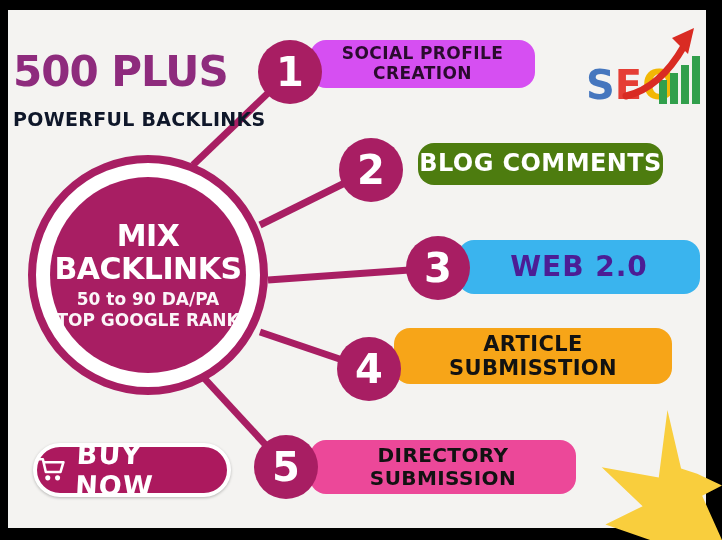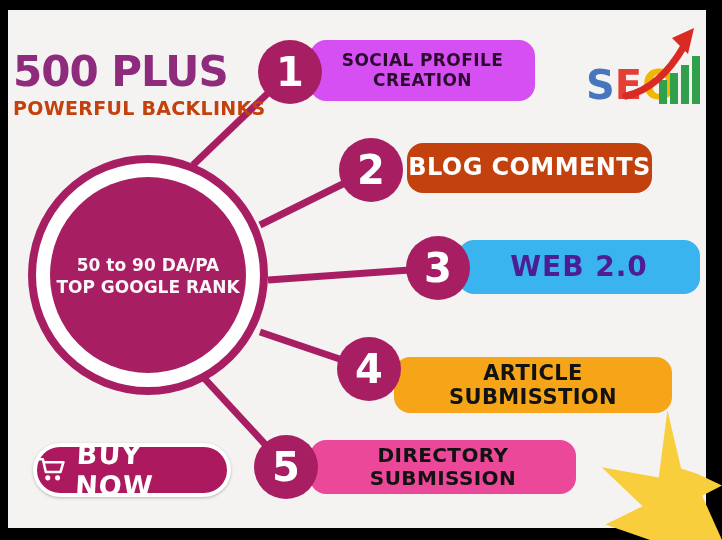--- a/index.html
+++ b/index.html
@@ -14,21 +14,21 @@
     position:absolute; left:8px; top:10px; right:16px; bottom:12px;
     background:#f4f3f1;
     overflow:hidden;
   }
   
   svg.lines { position:absolute; left:0; top:0; width:698px; height:518px; z-index:1; }
 
   
   .header { position:absolute; left:5px; top:40px; z-index:2; }
   .title { font-size:42px; font-weight:bold; letter-spacing:-1px; line-height:1.05; }
-  .subtitle { font-size:19px; font-weight:bold; color:#c2410c; letter-spacing:.3px; margin-top:3px; }
+  .subtitle { font-size:19px; font-weight:bold; color:#0f172a; letter-spacing:.3px; margin-top:14px; }
 
   
   .ring {
     position:absolute; left:20px; top:145px; width:240px; height:240px;
     border-radius:50%; background:#fff; border:8px solid #a81e63; z-index:2;
   }
   .core {
     position:absolute; left:42px; top:167px; width:196px; height:196px;
     border-radius:50%; z-index:3;
     display:flex; flex-direction:column; align-items:center; justify-content:center;
@@ -85,41 +85,43 @@
     <line x1="196" y1="368" x2="278" y2="457" stroke-width="7" style="stroke: rgb(168, 30, 99);"></line>
   </svg>
 
   <div class="header">
     <div class="title" style="color: rgb(142, 43, 125);">500 PLUS</div>
     <div class="subtitle">POWERFUL BACKLINKS</div>
   </div>
 
   <div class="ring"></div>
   <div class="core" style="background: rgb(168, 30, 99);">
+    <div class="core-title" style="white-space:pre-line;">MIX
+BACKLINKS</div>
     <div class="core-sub" style="white-space:pre-line;">50 to 90 DA/PA
 TOP GOOGLE RANK</div>
   </div>
 
-  <div class="bar" style="left: 302px; top: 30px; width: 225px; height: 61px; font-size: 17px; background: rgb(214, 79, 242); color: rgb(42, 11, 46);">SOCIAL PROFILE
+  <div class="bar" style="left: 302px; top: 30px; width: 225px; height: 48px; font-size: 17px; background: rgb(214, 79, 242); color: rgb(42, 11, 46);">SOCIAL PROFILE
 CREATION</div>
   <div class="num-circle" style="left: 250px; top: 30px; background: rgb(168, 30, 99);">
     <span>1</span>
   </div>
 
-  <div class="bar" style="left: 399px; top: 133px; width: 245px; height: 50px; font-size: 24px; background: #c2410c; color: rgb(255, 255, 255);">BLOG COMMENTS</div>
+  <div class="bar" style="left: 410px; top: 133px; width: 245px; height: 42px; font-size: 24px; background: #4d7c0f; color: rgb(255, 255, 255);">BLOG COMMENTS</div>
   <div class="num-circle" style="left: 331px; top: 128px; background: rgb(168, 30, 99);">
     <span>2</span>
   </div>
 
   <div class="bar" style="left: 450px; top: 230px; width: 242px; height: 54px; font-size: 28px; letter-spacing: 1px; background: rgb(58, 180, 238); color: #4c1d95;">WEB 2.0</div>
   <div class="num-circle" style="left: 398px; top: 226px; background: rgb(168, 30, 99);">
     <span>3</span>
   </div>
 
-  <div class="bar" style="left: 386px; top: 347px; width: 278px; height: 56px; font-size: 21px; background: rgb(247, 165, 24); color: rgb(18, 18, 18);">ARTICLE
+  <div class="bar" style="left: 386px; top: 318px; width: 278px; height: 56px; font-size: 21px; background: rgb(247, 165, 24); color: rgb(18, 18, 18);">ARTICLE
 SUBMISSTION</div>
   <div class="num-circle" style="left: 329px; top: 327px; background: rgb(168, 30, 99);">
     <span>4</span>
   </div>
 
   <div class="bar" style="left: 302px; top: 430px; width: 266px; height: 54px; font-size: 20px; background: #ec4899; color: rgb(18, 18, 18);">DIRECTORY
 SUBMISSION</div>
   <div class="num-circle" style="left: 246px; top: 425px; background: rgb(168, 30, 99);">
     <span>5</span>
   </div>

